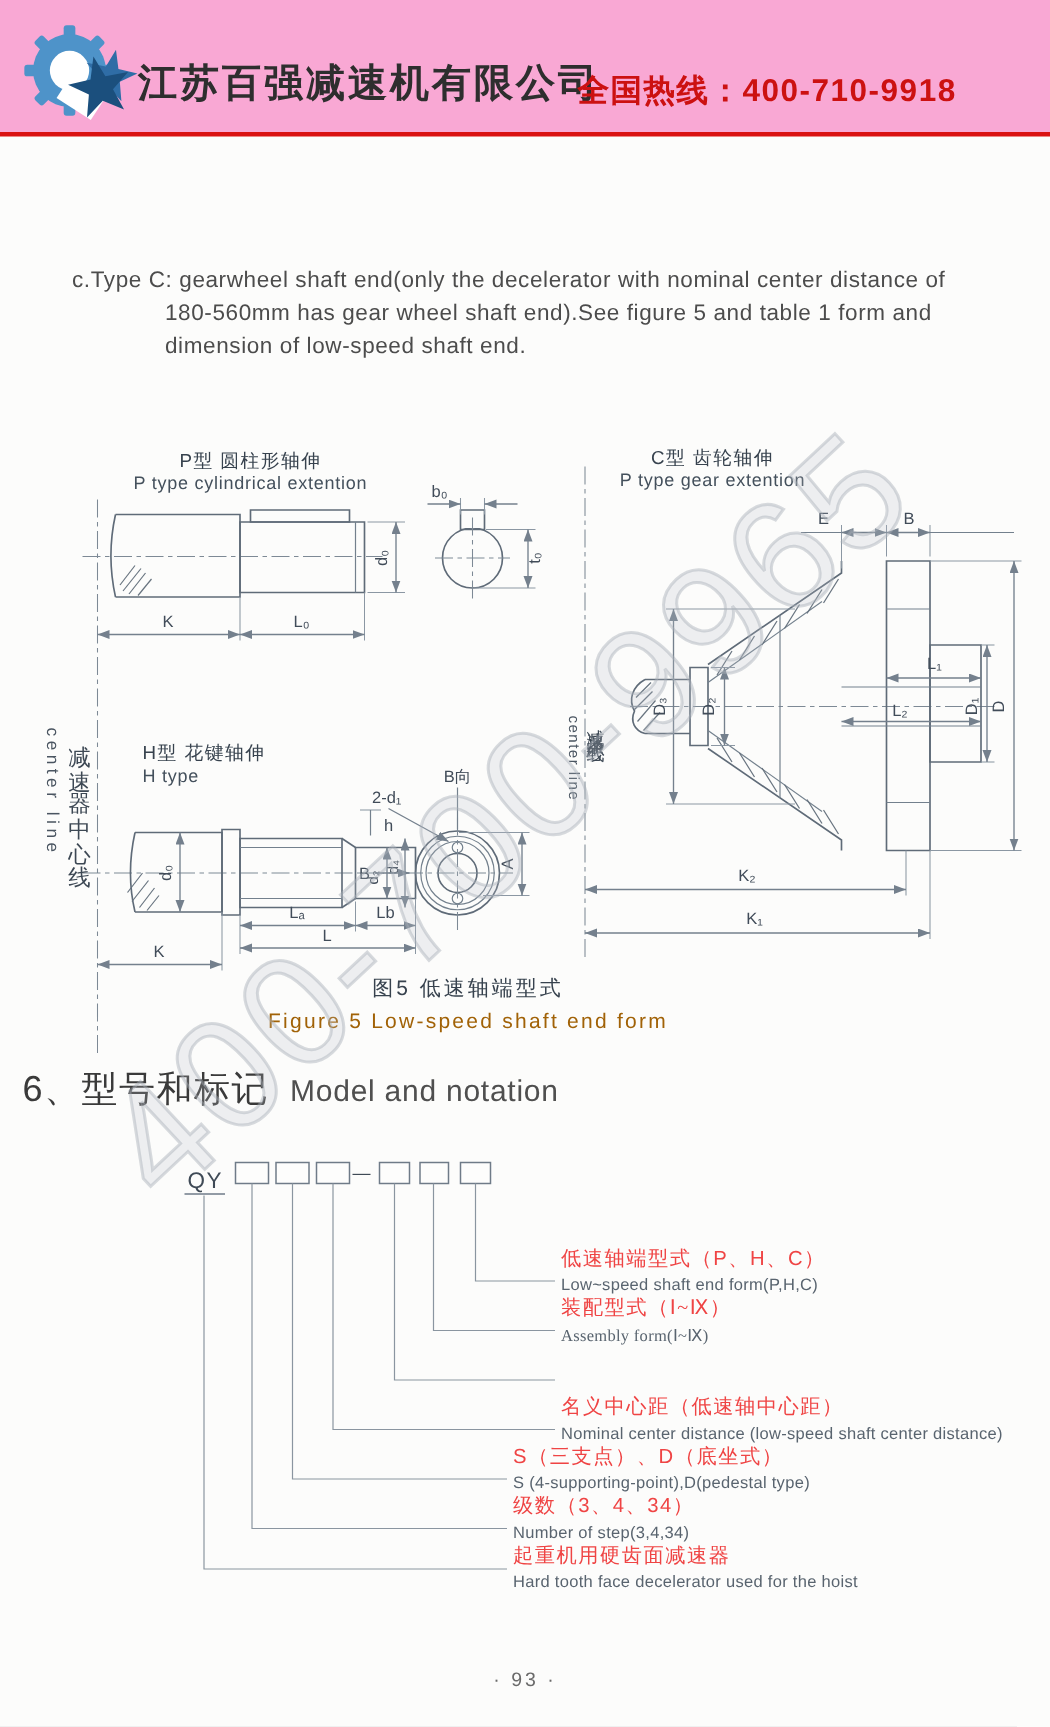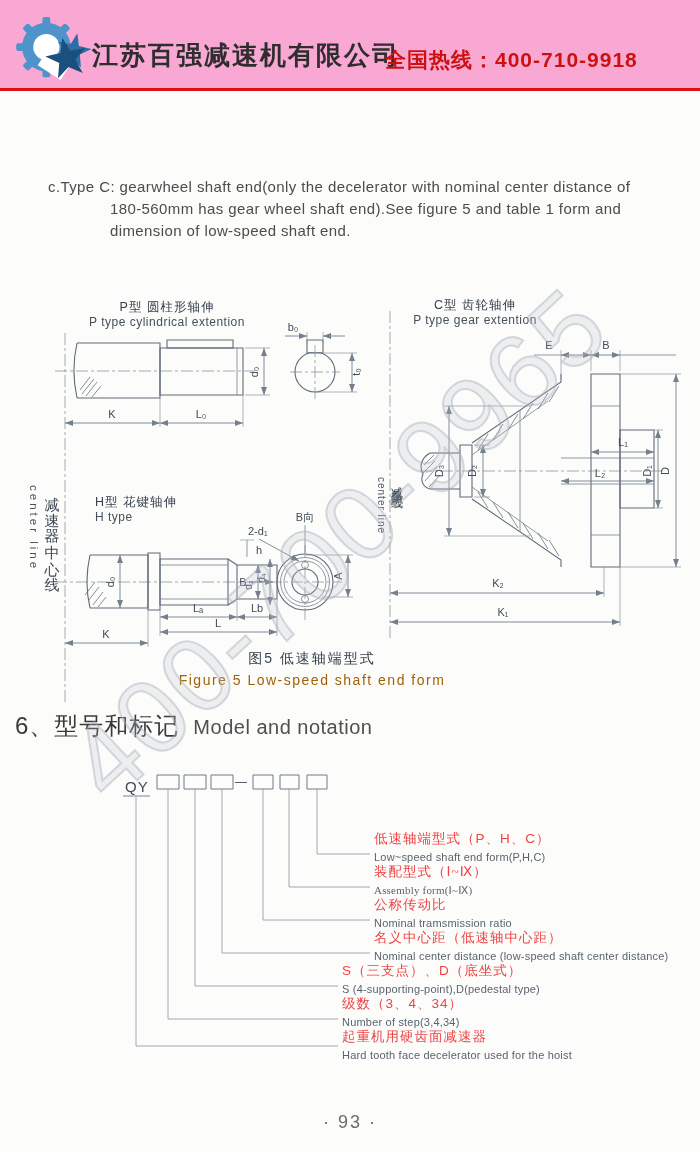--- a/index.html
+++ b/index.html
@@ -54,21 +54,21 @@
   .nlabel{position:absolute;white-space:nowrap;}
   .nlabel .cn{font-size:13.5px;color:#ef4444;letter-spacing:1px;}
   .nlabel .en{font-size:11px;color:#59646f;margin-top:3px;letter-spacing:0.2px;}
   
   .watermark{position:absolute;left:45px;top:735px;transform:rotate(-43deg);
     transform-origin:0 0;font-size:105px;letter-spacing:3px;white-space:nowrap;
     color:rgba(185,192,199,0.22);-webkit-text-stroke:2px rgba(168,176,184,0.45);
     pointer-events:none;z-index:5;}
   
   .footer{position:absolute;left:0;top:1112px;width:700px;text-align:center;
-    font-size:18px;color:#6a6a6a;letter-spacing:2px;}
+    font-size:13px;color:#6a6a6a;letter-spacing:2px;}
 </style>
 </head>
 <body>
 
 <div class="page">
 
   <div class="header">
     <svg class="logo" viewBox="0 0 92 70">
       <defs>
         <path id="star" d="M0,-17 L4,-5.5 L16.2,-5.25 L6.5,2.1 L10,13.75 L0,6.8 L-10,13.75 L-6.5,2.1 L-16.2,-5.25 L-4,-5.5 Z"></path>
@@ -357,24 +357,20 @@
       </g>
     </svg>
     <div class="nlabel" style="left:374px;top:85px;">
       <div class="cn">低速轴端型式（P、H、C）</div>
       <div class="en">Low~speed shaft end form(P,H,C)</div>
     </div>
     <div class="nlabel" style="left:374px;top:118px;font-family:Liberation Serif, serif;">
       <div class="cn">装配型式（Ⅰ~Ⅸ）</div>
       <div class="en">Assembly form(Ⅰ~Ⅸ)</div>
     </div>
-    <div class="nlabel" style="left:374px;top:151px;">
-      <div class="cn">公称传动比</div>
-      <div class="en">Nominal tramsmission ratio</div>
-    </div>
     <div class="nlabel" style="left:374px;top:184px;">
       <div class="cn">名义中心距（低速轴中心距）</div>
       <div class="en">Nominal center distance (low-speed shaft center distance)</div>
     </div>
     <div class="nlabel" style="left:342px;top:217px;">
       <div class="cn">S（三支点）、D（底坐式）</div>
       <div class="en">S (4-supporting-point),D(pedestal type)</div>
     </div>
     <div class="nlabel" style="left:342px;top:250px;">
       <div class="cn">级数（3、4、34）</div>

